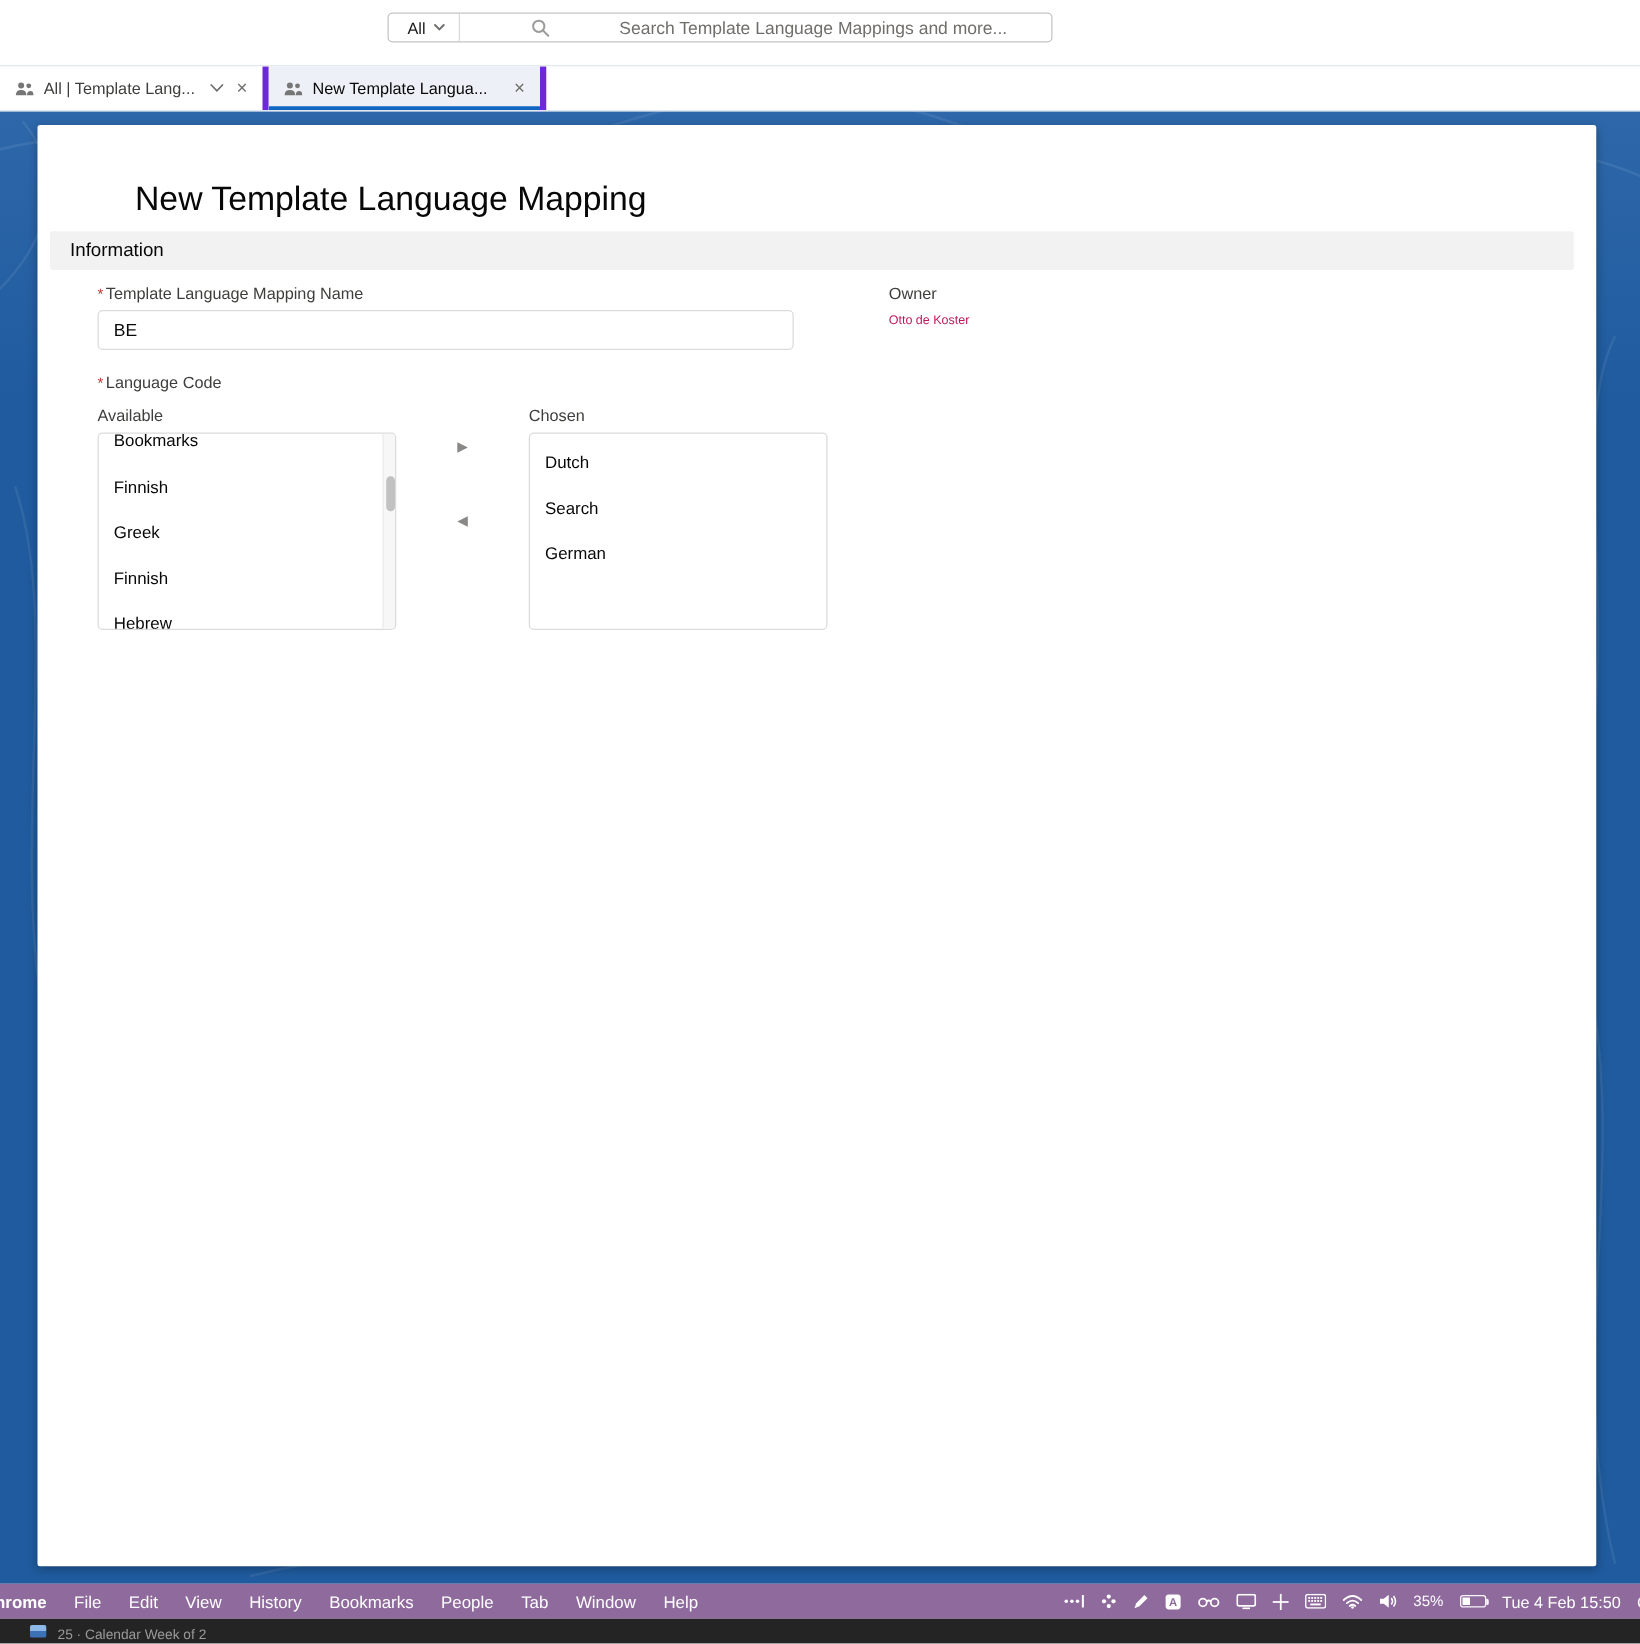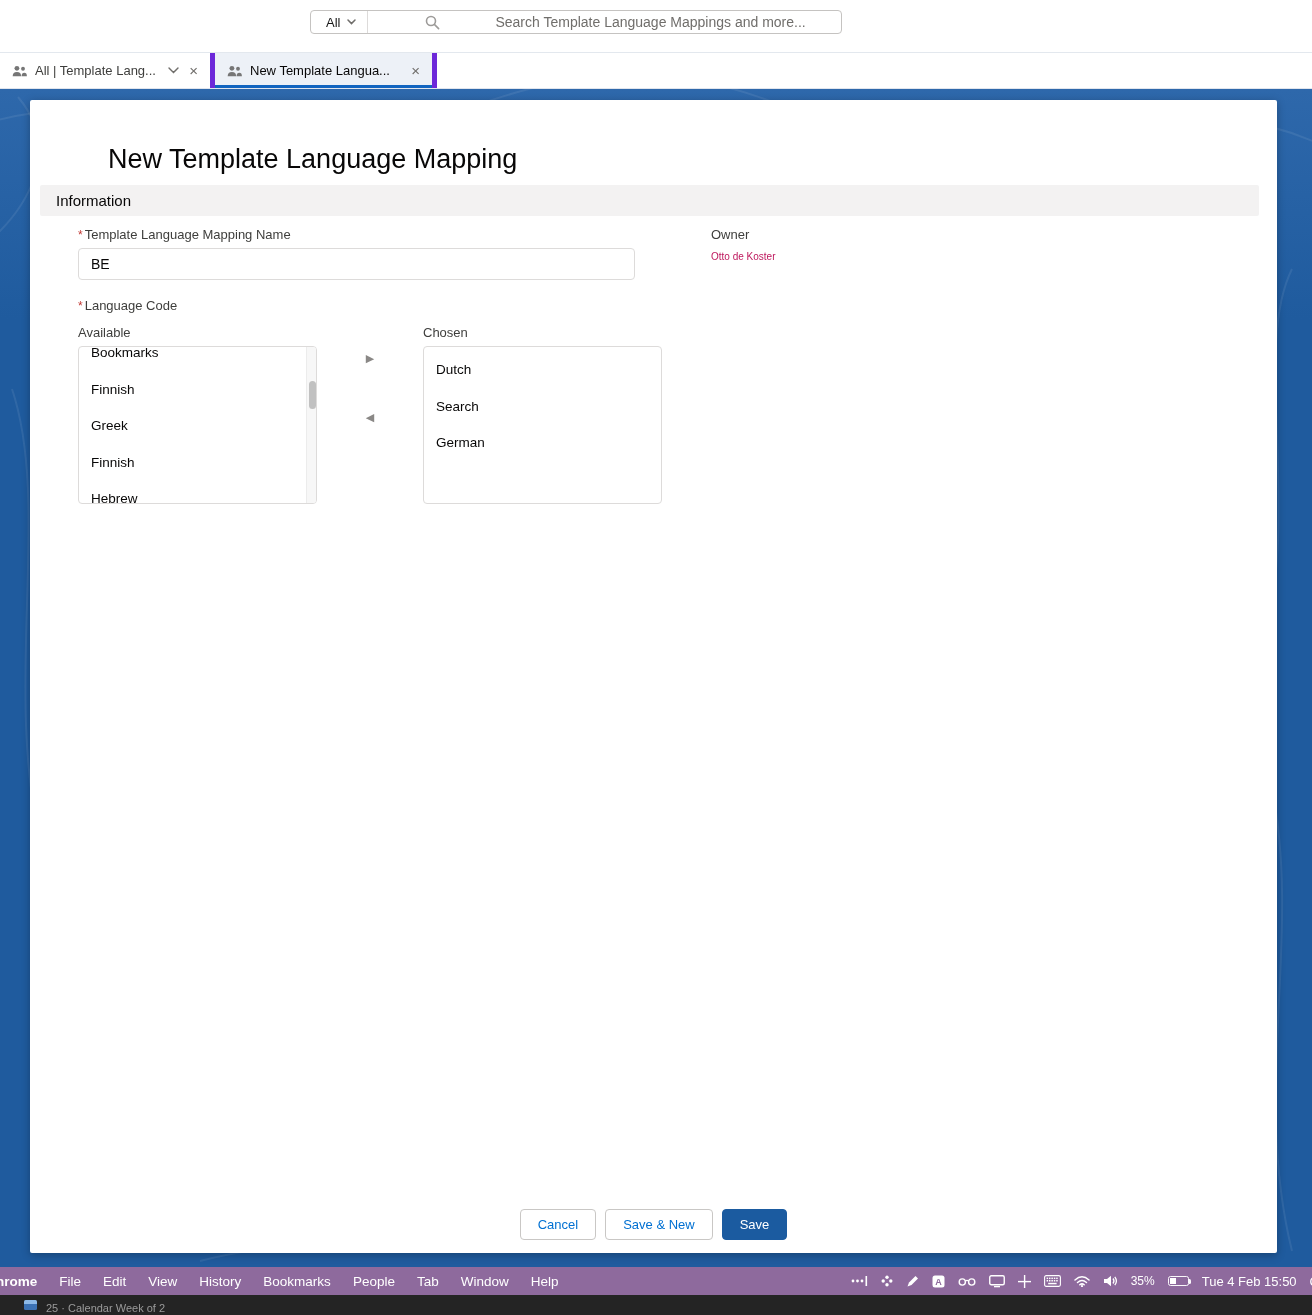--- a/index.html
+++ b/index.html
@@ -191,25 +191,20 @@
               <ul>
                   <li class="option">Dutch</li>
                   <li class="option">Search</li>
                   <li class="option">German</li>
                 </ul>
             </div>
           </div>
         </div>
       </div>
 
-      <div class="actions">
-        <button class="btn neutral">Cancel</button>
-        <button class="btn neutral">Save &amp; New</button>
-        <button class="btn brand">Save</button>
-      </div>
     </section>
   </div>
 
   <div class="menubar">
     <ul class="menu-left">
         <li>hrome</li>
         <li>File</li>
         <li>Edit</li>
         <li>View</li>
         <li>History</li>

